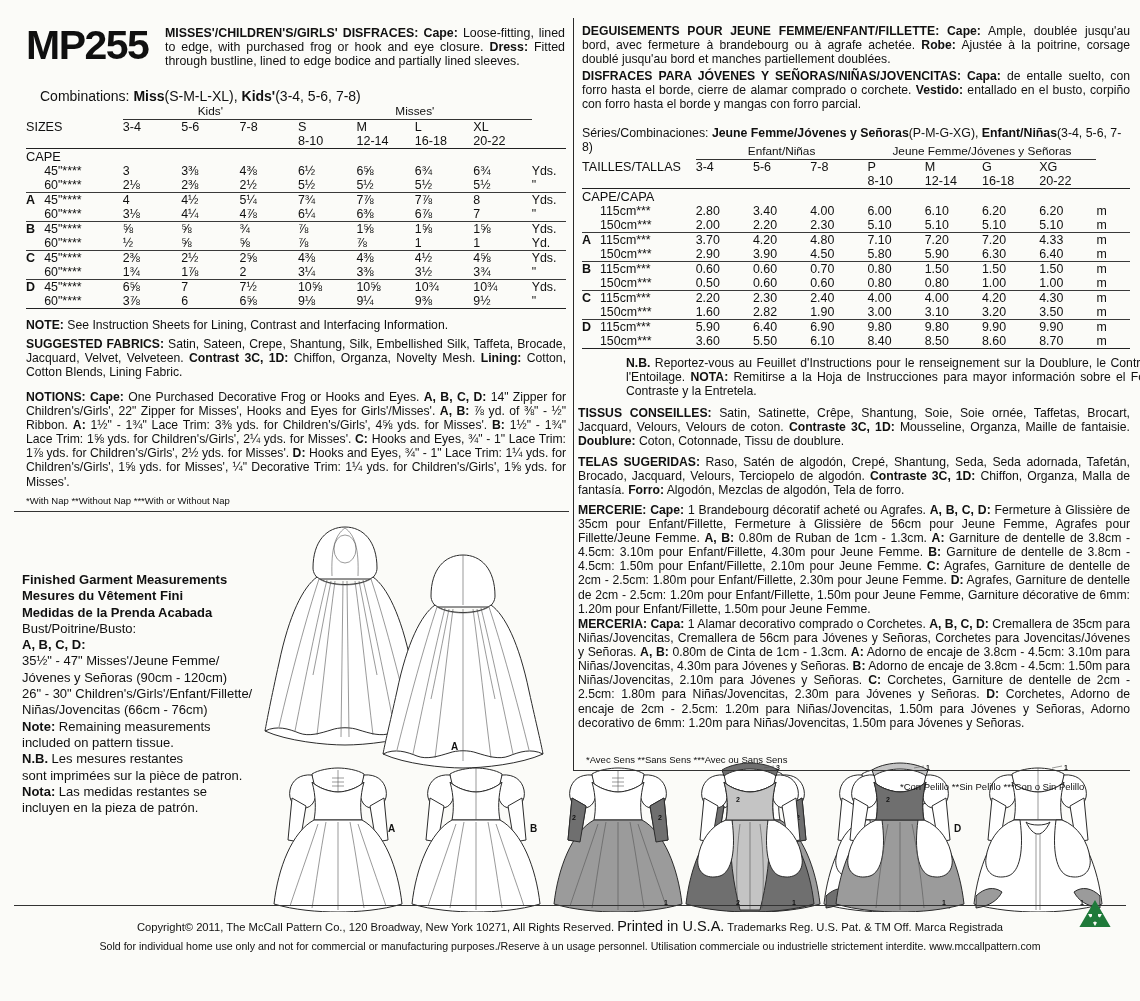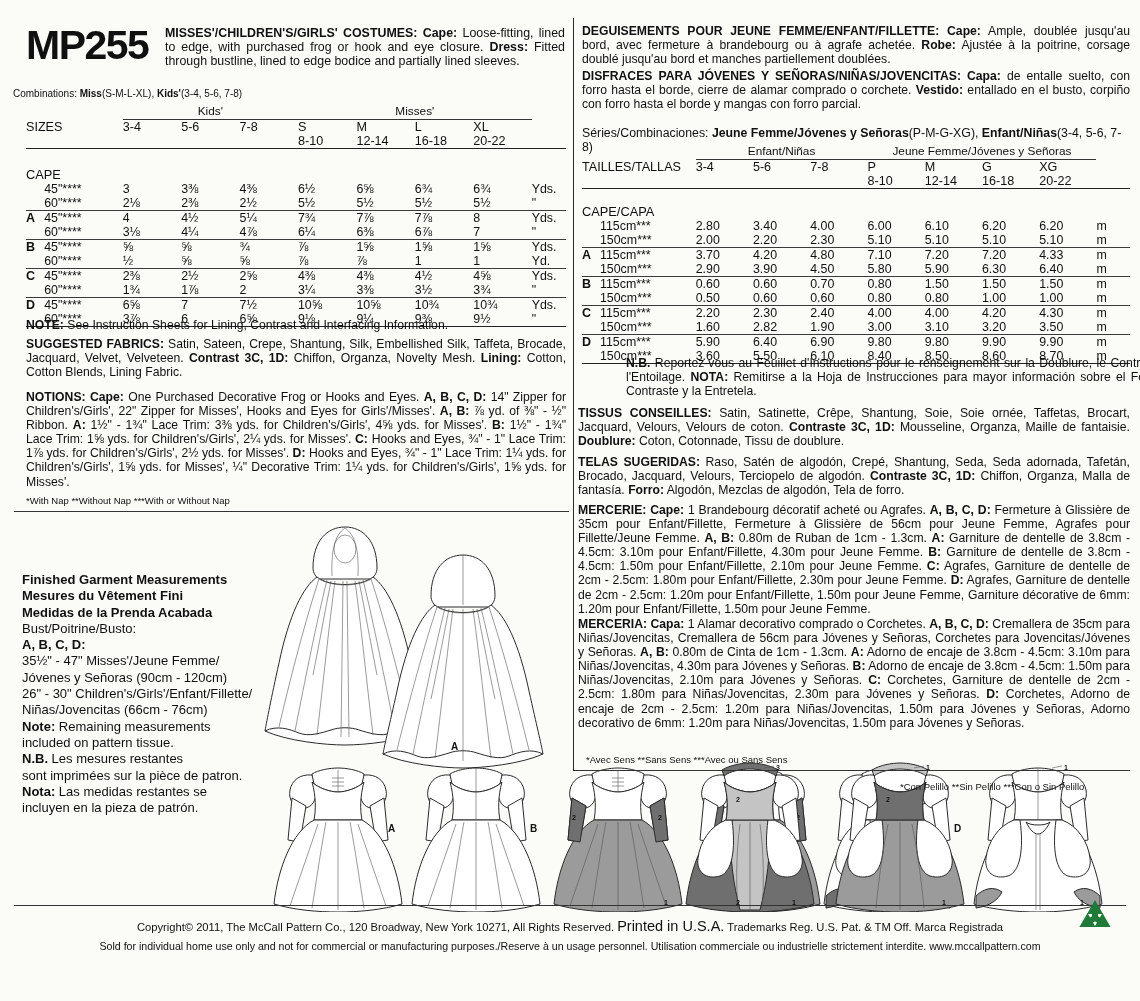--- a/index.html
+++ b/index.html
@@ -24,22 +24,22 @@
   .pattern-no{
     position:absolute;left:26px;top:22px;
     font-size:41px;font-weight:bold;letter-spacing:-1.5px;
     font-family:"Liberation Sans", sans-serif;
   }
   .desc-en{
     position:absolute;left:165px;top:26px;width:400px;
     font-size:12.4px;line-height:14.2px;text-align:justify;
   }
   .combos-en{
-    position:absolute;left:13px;top:88px;width:540px;
-    font-size:10px;
+    position:absolute;left:40px;top:88px;width:540px;
+    font-size:14px;
   }
 
   
   .ytab{
     position:absolute;border-collapse:collapse;
     font-size:12.4px;
   }
   .ytab td,.ytab th{padding:0;vertical-align:bottom;font-weight:normal;}
   .ytab .vlabel{width:18px;text-align:left;font-weight:bold;font-size:12.5px;}
   .ytab .wlabel{width:78px;text-align:left;white-space:nowrap;}
@@ -83,21 +83,21 @@
 </head>
 <body>
 
 <div class="page">
 
   <div class="vdiv"></div>
 
   <div class="pattern-no">MP255</div>
 
   <div class="desc-en">
-    <b>MISSES'/CHILDREN'S/GIRLS' COSTUMES:</b>
+    <b>MISSES'/CHILDREN'S/GIRLS' DISFRACES:</b>
     <b>Cape:</b><span> Loose-fitting, lined to edge, with purchased frog or hook and eye closure. </span><b>Dress:</b><span> Fitted through bustline, lined to edge bodice and partially lined sleeves.</span>
   </div>
 
   <div class="combos-en">
     <span>Combinations: </span><b>Miss</b><span>(S-M-L-XL), </span><b>Kids'</b><span>(3-4, 5-6, 7-8)</span>
   </div>
 
   <table class="ytab" id="table-en" style="left:26px;top:104px;width:540px;">
       <colgroup>
         <col style="width: 18px;">
@@ -140,21 +140,21 @@
           <td class="num"></td>
           <td class="num"></td>
           <td class="num"></td>
           <td class="num">8-10</td>
           <td class="num">12-14</td>
           <td class="num">16-18</td>
           <td class="num">20-22</td>
           <td></td>
         </tr>
         <tr class="rule-thick">
-          <td colspan="10" class="secname" style="padding-top:18px;">CAPE</td>
+          <td colspan="10" class="secname" style="padding-top:0;">CAPE</td>
         </tr>
         <tr>
           <td class="vlabel"></td>
           <td class="wlabel">45"****</td>
           <td class="num">3</td>
           <td class="num">3⅜</td>
           <td class="num">4⅜</td>
           <td class="num">6½</td>
           <td class="num">6⅝</td>
           <td class="num">6¾</td>
@@ -567,21 +567,21 @@
           <td class="num"></td>
           <td class="num"></td>
           <td class="num"></td>
           <td class="num">8-10</td>
           <td class="num">12-14</td>
           <td class="num">16-18</td>
           <td class="num">20-22</td>
           <td></td>
         </tr>
         <tr class="rule-thick">
-          <td colspan="10" class="secname" style="padding-top:15px;">CAPE/CAPA</td>
+          <td colspan="10" class="secname" style="padding-top:0;">CAPE/CAPA</td>
         </tr>
         <tr>
           <td class="vlabel"></td>
           <td class="wlabel">115cm***</td>
           <td class="num">2.80</td>
           <td class="num">3.40</td>
           <td class="num">4.00</td>
           <td class="num">6.00</td>
           <td class="num">6.10</td>
           <td class="num">6.20</td>

